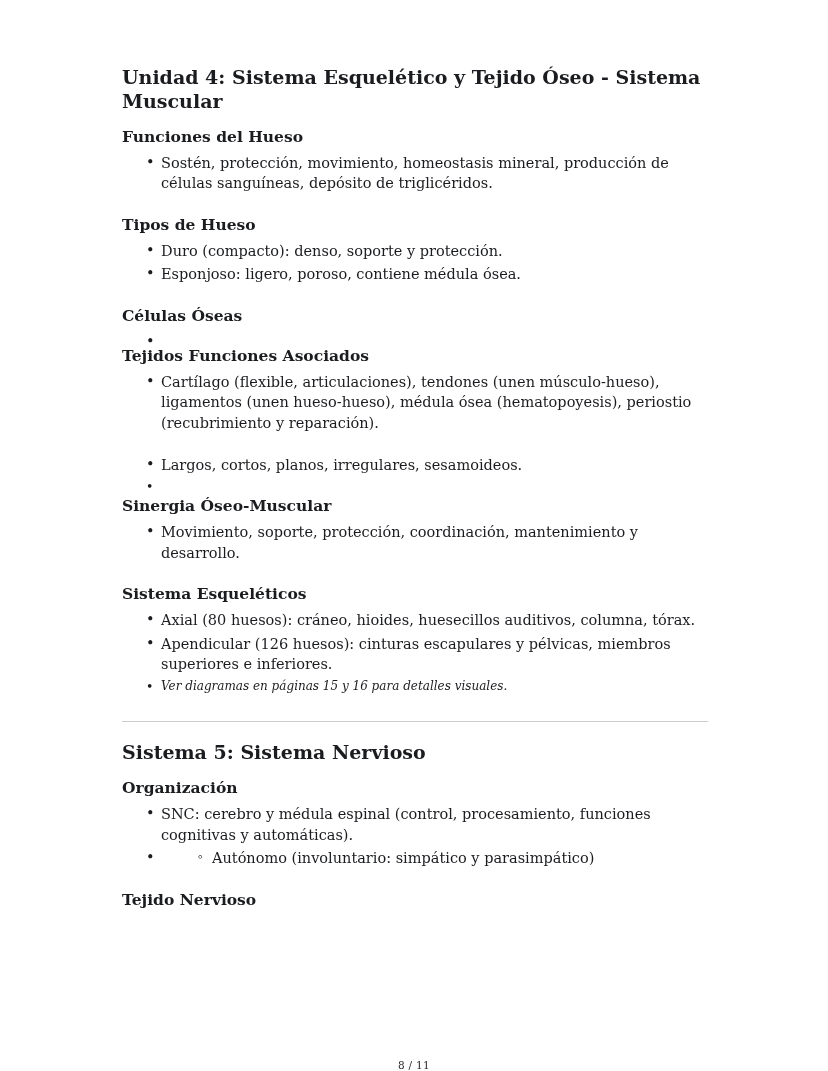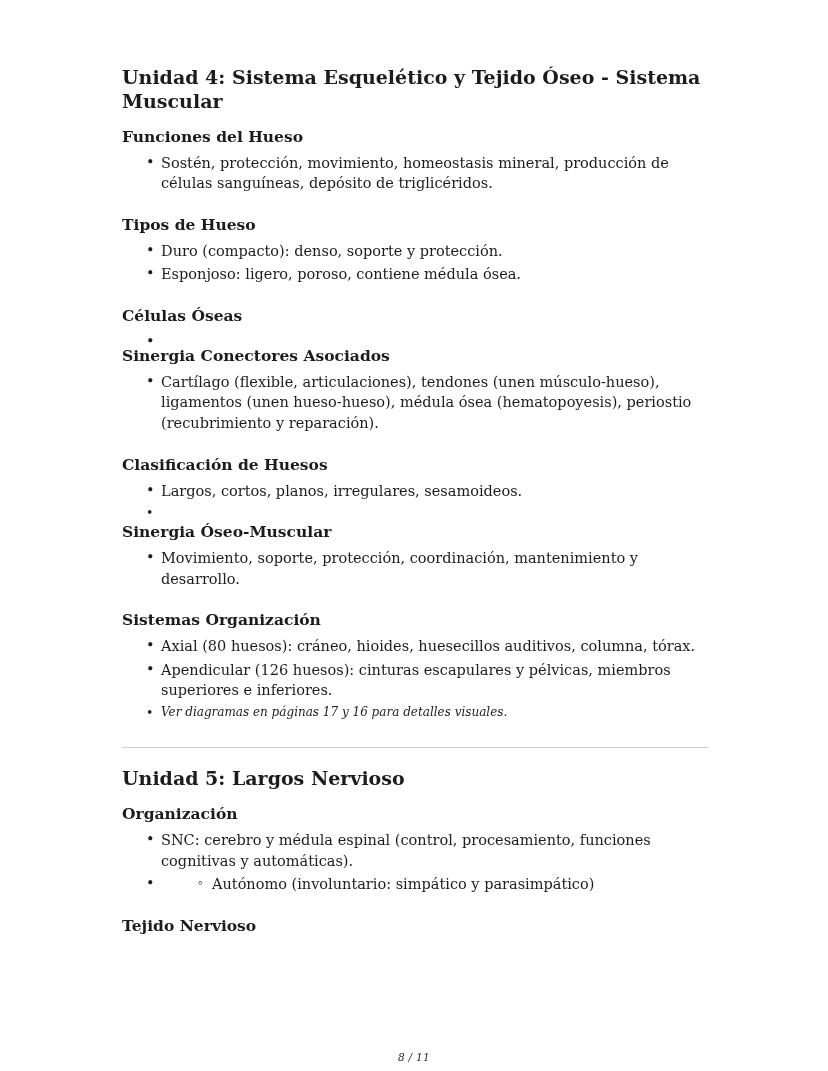--- a/index.html
+++ b/index.html
@@ -76,26 +76,25 @@
     border: none;
     border-top: 1px solid #cccccc;
     margin: 26px 0 19px 0;
     width: 100%;
   }
 
   .footer {
     position: absolute;
     left: 0;
     right: 0;
-    bottom: 8px;
+    bottom: 0;
     text-align: center;
     font-size: 10.5px;
     color: #2a2a2a;
     letter-spacing: 0.3px;
-    font-style: italic;
   }
 </style>
 </head>
 <body>
 
 <div class="page">
   <div class="content">
       <h1 class="unit-title">Unidad 4: Sistema Esquelético y Tejido Óseo - Sistema Muscular</h1>
       <section class="section">
         <h2 class="section-heading">Funciones del Hueso</h2>
@@ -110,48 +109,47 @@
           <li class="bullet"><span class="marker">•</span><span class="bullet-text"><strong class="bold-lead">Esponjoso:</strong> ligero, poroso, contiene médula ósea.</span></li>
         </ul>
       </section>
       <section class="section">
         <h2 class="section-heading">Células Óseas</h2>
         <ul class="bullet-list">
           <li class="bullet"><span class="marker">•</span></li>
         </ul>
       </section>
       <section class="section">
-        <h2 class="section-heading">Sinergia Conectores Asociados</h2>
+        <h2 class="section-heading">Tejidos Funciones Asociados</h2>
         <ul class="bullet-list">
           <li class="bullet"><span class="marker">•</span><span class="bullet-text">Cartílago (flexible, articulaciones), tendones (unen músculo-hueso), ligamentos (unen hueso-hueso), médula ósea (hematopoyesis), periostio (recubrimiento y reparación).</span></li>
         </ul>
       </section>
       <section class="section">
-        <h2 class="section-heading">Clasificación de Huesos</h2>
         <ul class="bullet-list">
           <li class="bullet"><span class="marker">•</span><span class="bullet-text">Largos, cortos, planos, irregulares, sesamoideos.</span></li>
           <li class="bullet note"><span class="marker">•</span></li>
         </ul>
       </section>
       <section class="section">
         <h2 class="section-heading">Sinergia Óseo-Muscular</h2>
         <ul class="bullet-list">
           <li class="bullet"><span class="marker">•</span><span class="bullet-text">Movimiento, soporte, protección, coordinación, mantenimiento y desarrollo.</span></li>
         </ul>
       </section>
       <section class="section">
-        <h2 class="section-heading">Sistemas Organización</h2>
+        <h2 class="section-heading">Sistema Esqueléticos</h2>
         <ul class="bullet-list">
           <li class="bullet"><span class="marker">•</span><span class="bullet-text"><strong class="bold-lead">Axial (80 huesos):</strong> cráneo, hioides, huesecillos auditivos, columna, tórax.</span></li>
           <li class="bullet"><span class="marker">•</span><span class="bullet-text"><strong class="bold-lead">Apendicular (126 huesos):</strong> cinturas escapulares y pélvicas, miembros superiores e inferiores.</span></li>
-          <li class="bullet note"><span class="marker">•</span><span class="bullet-text">Ver diagramas en páginas 17 y 16 para detalles visuales.</span></li>
+          <li class="bullet note"><span class="marker">•</span><span class="bullet-text">Ver diagramas en páginas 15 y 16 para detalles visuales.</span></li>
         </ul>
       </section>
       <hr class="divider">
-      <h1 class="unit-title">Unidad 5: Largos Nervioso</h1>
+      <h1 class="unit-title">Sistema 5: Sistema Nervioso</h1>
       <section class="section">
         <h2 class="section-heading">Organización</h2>
         <ul class="bullet-list">
           <li class="bullet"><span class="marker">•</span><span class="bullet-text"><strong class="bold-lead">SNC:</strong> cerebro y médula espinal (control, procesamiento, funciones cognitivas y automáticas).</span></li>
           <li class="bullet"><span class="marker">•</span><ul class="sub-list">
               <li class="bullet sub-bullet"><span class="marker">◦</span></li>
               <li class="bullet sub-bullet"><span class="marker">◦</span><span class="bullet-text">Autónomo (involuntario: simpático y parasimpático)</span></li>
             </ul></li>
         </ul>
       </section>

